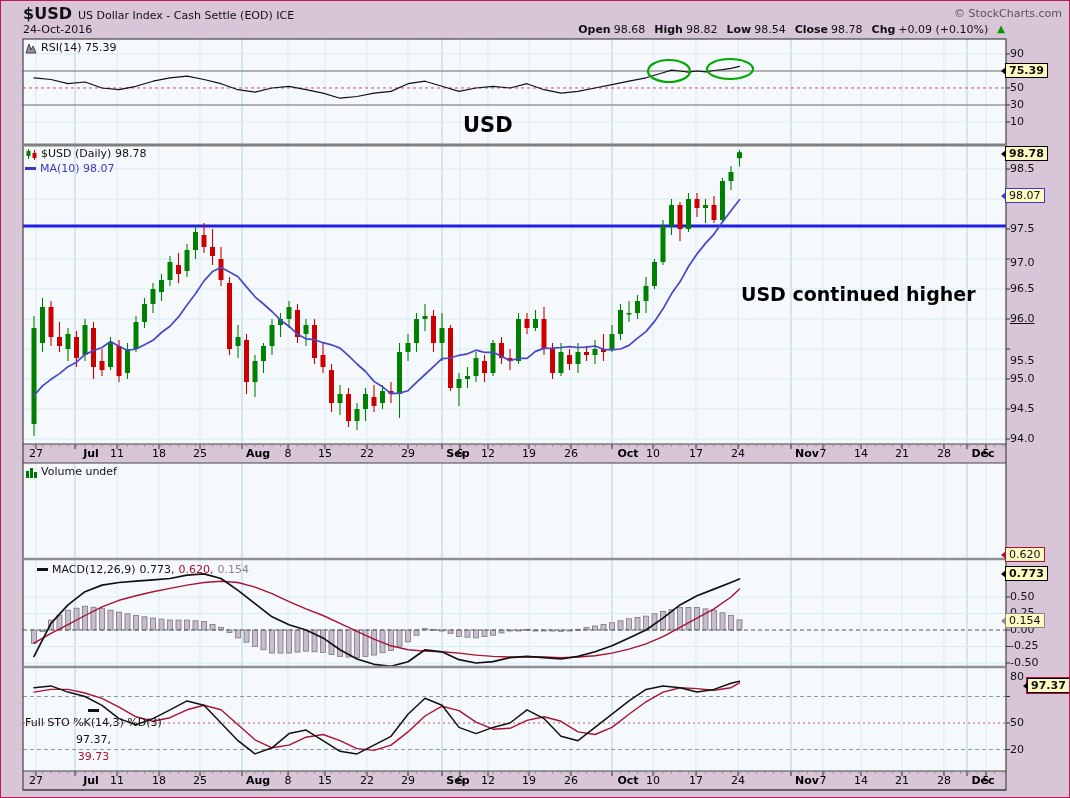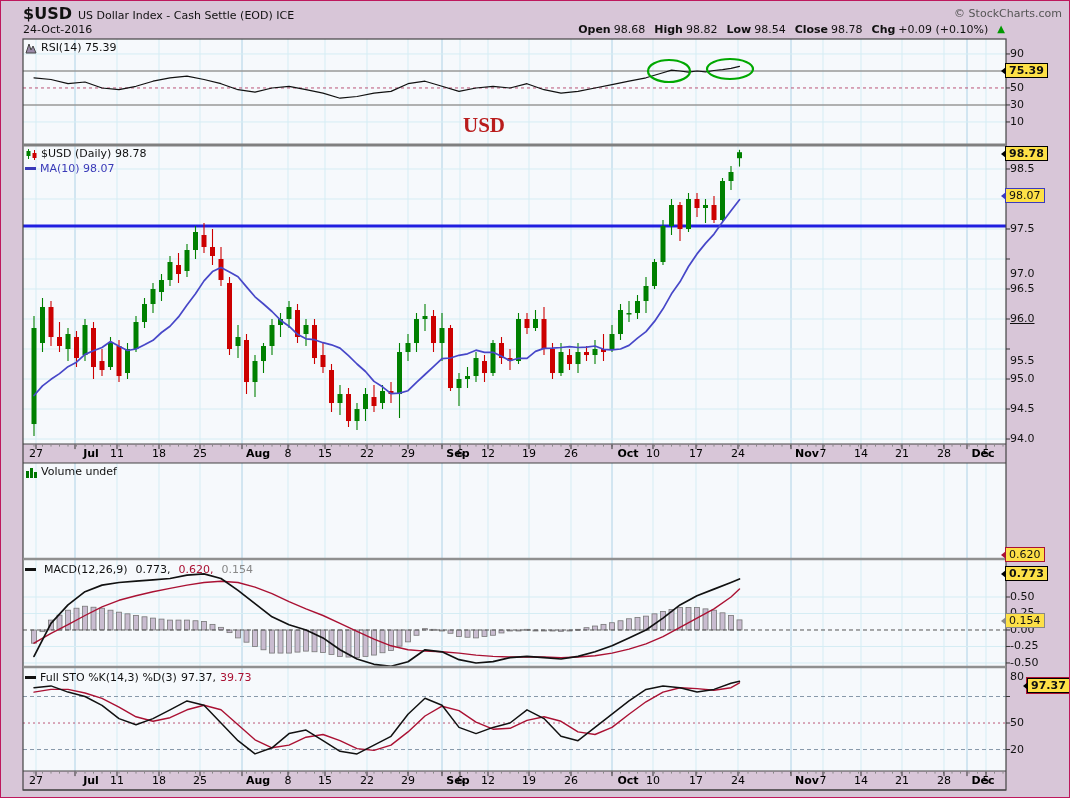--- a/index.html
+++ b/index.html
@@ -16,27 +16,27 @@
   .ohlc b{font-weight:bold;margin-right:3px;}
   .chg-up{color:#009900;font-size:10px;}
   .legend{z-index:2;white-space:nowrap;display:flex;align-items:center;gap:4px;}
   .swatch{display:inline-block;width:11px;height:3px;background:#111;}
   .swatch.blue{background:#3a3ab8;}
   .ma-text{color:#3a3ab8;}
   .v-black{color:#111;} .v-red{color:#aa1133;} .v-gray{color:#888;}
   .ytick{position:absolute;left:1009px;z-index:2;color:#111;}
   .xlab{position:absolute;transform:translateX(-50%);z-index:2;color:#000;}
   .xlab.month{font-weight:bold;margin-left:16px;}
-  .lblbox{position:absolute;left:1004px;z-index:3;background:#fde047;border:1px solid var(--bc,#000);
+  .lblbox{position:absolute;left:1004px;z-index:3;background:#fef9c3;border:1px solid var(--bc,#000);
           height:13px;line-height:13px;padding:0 3px;}
   .lblbox::before{content:"";position:absolute;left:-5px;top:3px;
           border-top:4px solid transparent;border-bottom:4px solid transparent;
           border-right:5px solid var(--bc,#000);}
   .bold{font-weight:bold;}
-  .note{position:absolute;color:#b91c1c;font-weight:bold;z-index:2;white-space:nowrap;font-family:Liberation Serif, serif;}
+  .note{position:absolute;color:#000000;font-weight:bold;z-index:2;white-space:nowrap;}
   #note-rsi{left:462px;top:112px;font-size:21px;}
   #note-trend{left:740px;top:282px;font-size:19px;}
 </style>
 </head>
 <body>
 
 <div id="page">
 
   <svg id="chart-svg" width="1070" height="798">
       <g>
@@ -841,52 +841,53 @@
 
   <div class="abs legend" style="left:24px;top:464px;">
     <svg width="12" height="12">
       <rect x="1" y="5" width="3" height="7" fill="#007700"></rect>
         <rect x="5" y="2" width="3" height="10" fill="#007700"></rect>
         <rect x="9" y="6" width="3" height="6" fill="#007700"></rect>
     </svg>
     <span>Volume undef</span>
   </div>
 
-  <div class="abs legend" style="left:24px;top:562px;gap:8px;">
+  <div class="abs legend" style="left:36px;top:562px;">
     <span class="swatch"></span>
     <span>MACD(12,26,9)</span>
     <span class="v-black">0.773,</span>
     <span class="v-red">0.620,</span>
     <span class="v-gray">0.154</span>
   </div>
 
-  <div class="abs legend" style="left:24px;top:670px;">
+  <div class="abs legend" style="left:24px;top:708px;flex-direction:column;">
     <span class="swatch"></span>
     <span>Full STO %K(14,3) %D(3)</span>
     <span class="v-black">97.37,</span>
     <span class="v-red">39.73</span>
   </div>
 
   <div id="note-rsi" class="note">USD</div>
+  <div id="note-trend" class="note">USD continued higher</div>
 
   <div class="lblbox bold" style="--bc:#000;top:62px;">75.39</div>
   <div class="lblbox bold" style="--bc:#000;top:145px;">98.78</div>
   <div class="lblbox" style="--bc:#3b3bbf;top:187px;">98.07</div>
   <div class="lblbox bold" style="--bc:#000;top:565px;">0.773</div>
   <div class="lblbox" style="--bc:#aa1133;top:546px;text-align:right;">0.620</div>
   <div class="lblbox" style="--bc:#888;top:612px;">0.154</div>
   <div class="lblbox bold" style="--bc:#000;top:677px;box-shadow:0 0 0 1px #aa1133;margin-left:22px;">97.37</div>
 
 <div class="ytick" style="left: 1009px; top: 45.9607px;">90</div>
     <div class="ytick" style="left: 1009px; top: 79.9623px;">50</div>
     <div class="ytick" style="left: 1009px; top: 96.9631px;">30</div>
     <div class="ytick" style="left: 1009px; top: 113.964px;">10</div>
     <div class="ytick" style="left: 1009px; top: 161.002px;">98.5</div>
     <div class="ytick" style="left: 1009px; top: 221.006px;">97.5</div>
-    <div class="ytick" style="left: 1009px; top: 266px;">97.0</div>
+    <div class="ytick" style="left: 1009px; top: 255px;">97.0</div>
     <div class="ytick" style="left: 1009px; top: 281.01px;">96.5</div>
     <div class="ytick" style="left: 1009px; top: 311.012px; text-decoration: underline;">96.0</div>
     <div class="ytick" style="left: 1009px; top: 341.014px; margin-top: 12px;">95.5</div>
     <div class="ytick" style="left: 1009px; top: 371.016px;">95.0</div>
     <div class="ytick" style="left: 1009px; top: 401.018px;">94.5</div>
     <div class="ytick" style="left: 1009px; top: 431.02px;">94.0</div>
     <div class="ytick" style="left: 1009px; top: 589.001px;">0.50</div>
     <div class="ytick" style="left: 1009px; top: 605.495px;">0.25</div>
     <div class="ytick" style="left: 1009px; top: 621.988px;">0.00</div>
     <div class="ytick" style="left: 1009px; top: 638.482px;">-0.25</div>

